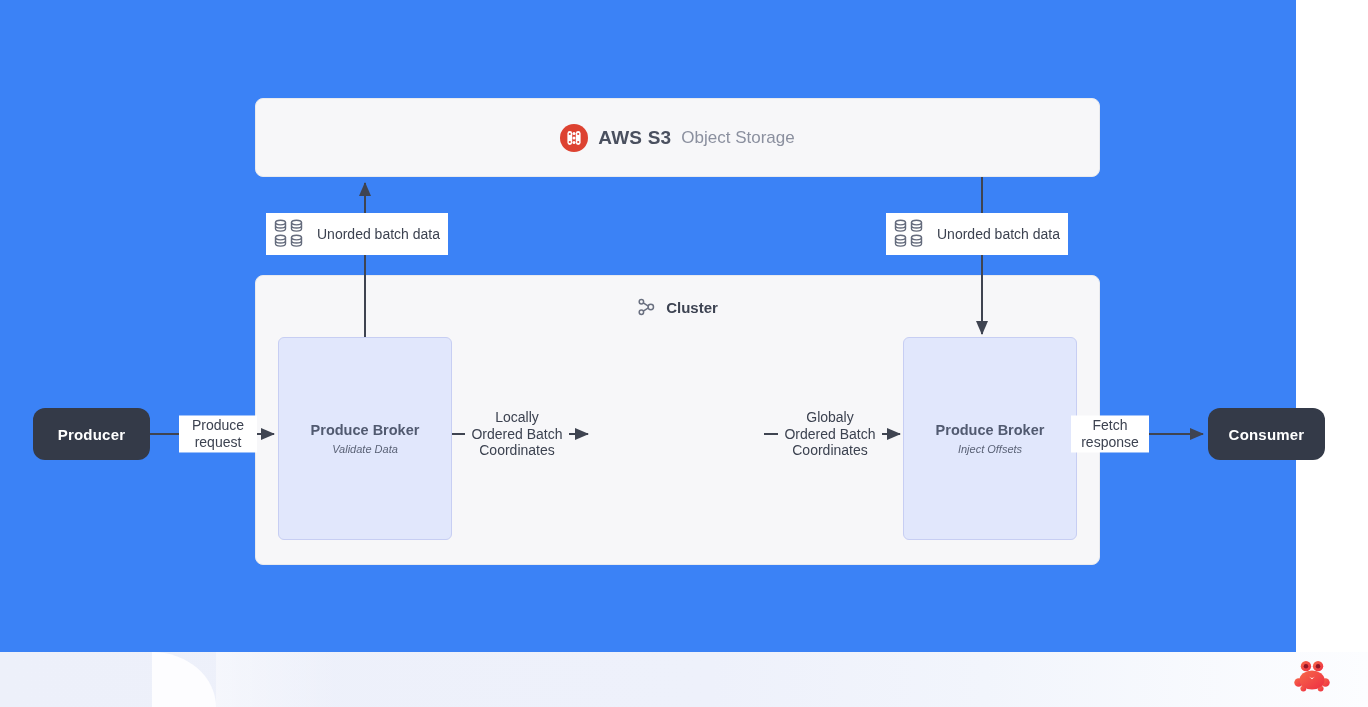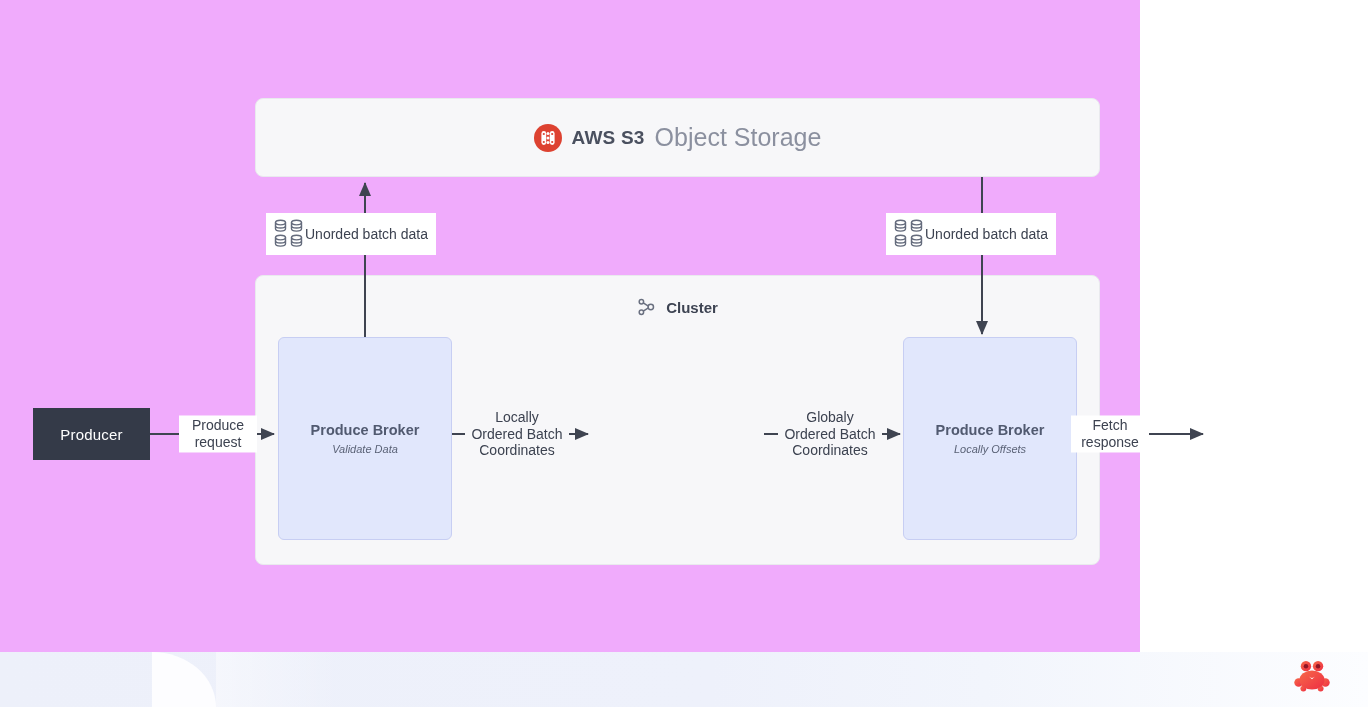--- a/index.html
+++ b/index.html
@@ -1,67 +1,67 @@
 <!DOCTYPE html>
 <html><head>
 <meta charset="utf-8">
 <style>
   * { margin:0; padding:0; box-sizing:border-box; }
   html,body { width:1368px; height:707px; background:#ffffff; overflow:hidden;
               font-family:"Liberation Sans", sans-serif; }
-  .stage { position:relative; width:1140px; height:707px; background:#f0abfc; }
+  .stage { position:relative; width:1296px; height:707px; background:#3b82f6; }
 
   
   .panel {
     position:absolute; background:#f7f7f9; border:1px solid #e9eaee; border-radius:8px;
   }
   .s3-bar { left:255px; top:98px; width:845px; height:79px; z-index:1;
             display:flex; align-items:center; justify-content:center; gap:10px; }
   .s3-brand { font-size:19px; font-weight:bold; color:#4a505f; letter-spacing:.2px; }
-  .s3-title { font-size:25px; color:#8b909f; }
+  .s3-title { font-size:17px; color:#8b909f; }
 
   .cluster-box { left:255px; top:275px; width:845px; height:290px; z-index:1; }
   .cluster-header { position:absolute; left:0; right:0; top:22px; display:flex;
                     align-items:center; justify-content:center; gap:11px; }
   .cluster-title { font-size:15px; font-weight:bold; color:#3d4352; }
 
   
   .lav-node {
     position:absolute; top:337px; width:174px; height:203px; z-index:3;
     background:#e1e7fc; border:1px solid #c7cef3; border-radius:6px;
     display:flex; flex-direction:column; align-items:center; justify-content:center;
     gap:5px; text-align:center;
   }
   .lav-title { font-size:14.5px; font-weight:bold; color:#515a70; }
   .lav-sub   { font-size:11px; font-style:italic; color:#5a6276; }
 
   .dark-node {
     position:absolute; top:408px; width:117px; height:52px; z-index:3;
-    background:#343a48; border-radius:0; color:#ffffff;
+    background:#343a48; border-radius:12px; color:#ffffff;
     display:flex; align-items:center; justify-content:center;
-    font-size:15px; font-weight:normal; letter-spacing:.2px;
+    font-size:15px; font-weight:bold; letter-spacing:.2px;
   }
 
   
   .arrows { position:absolute; left:0; top:0; width:1368px; height:707px;
             z-index:2; pointer-events:none; }
 
   
   .edge-label {
     position:absolute; z-index:4; transform:translate(-50%,-50%);
     font-size:14px; color:#3c4250; line-height:1.18; text-align:center;
     background:#ffffff; padding:2px 4px;
   }
   .edge-label.on-panel { background:#f7f7f9; }
   .wrap-narrow { width:78px; }
   .wrap-wide   { width:104px; }
 
   .batch-label {
     position:absolute; z-index:4; transform:translate(0,-50%);
-    display:flex; align-items:center; gap:2px; background:#ffffff;
+    display:flex; align-items:center; gap:14px; background:#ffffff;
     padding:6px 8px; font-size:14px; color:#3c4250; white-space:nowrap;
   }
 
   
   .footer { position:absolute; left:0; top:652px; width:1368px; height:55px; z-index:0;
             background:linear-gradient(90deg,#edf0fa 0%,#eef1fb 52%,#f2f5fc 72%,#fcfdff 100%); }
   .footer-wedge { position:absolute; left:152px; top:0; width:64px; height:55px;
                   background:#fdfdff; border-top-right-radius:100% 100%; }
   .footer-soft { position:absolute; left:216px; top:0; width:124px; height:55px;
                  background:linear-gradient(90deg, rgba(255,255,255,.45), rgba(255,255,255,0)); }
@@ -142,24 +142,25 @@
       <line x1="982" y1="177" x2="982" y2="334" marker-end="url(#ah)"></line>
     </g>
   </svg>
 
   <div class="lav-node" style="left:278px">
     <div class="lav-title">Produce Broker</div>
     <div class="lav-sub">Validate Data</div>
   </div>
   <div class="lav-node" style="left:903px">
     <div class="lav-title">Produce Broker</div>
-    <div class="lav-sub">Locally Offsets</div>
+    <div class="lav-sub">Inject Offsets</div>
   </div>
 
   <div class="dark-node" style="left:33px">Producer</div>
+  <div class="dark-node" style="left:1208px">Consumer</div>
 
   <div class="edge-label wrap-narrow" style="left:218px; top:434px;">Produce request</div>
   <div class="edge-label on-panel wrap-wide" style="left:517px; top:434px;">Locally Ordered Batch Coordinates</div>
   <div class="edge-label on-panel wrap-wide" style="left:830px; top:434px;">Globaly Ordered Batch Coordinates</div>
   <div class="edge-label wrap-narrow" style="left:1110px; top:434px;">Fetch response</div>
 
   <div class="batch-label" style="left:266px; top:234px;">
     <svg width="29" height="30" viewBox="0 0 29 30">
       <g fill="none" stroke="#646b7c" stroke-width="1.4">
         <g transform="translate(1,1)">

